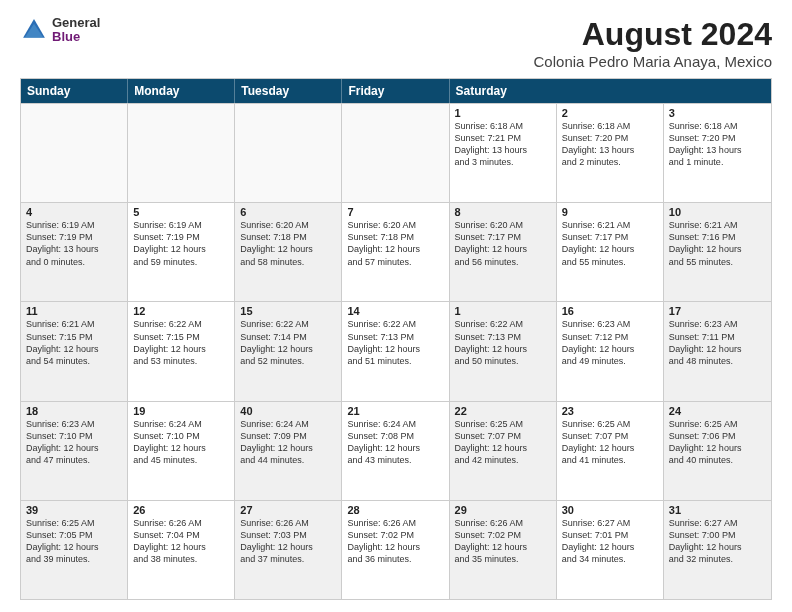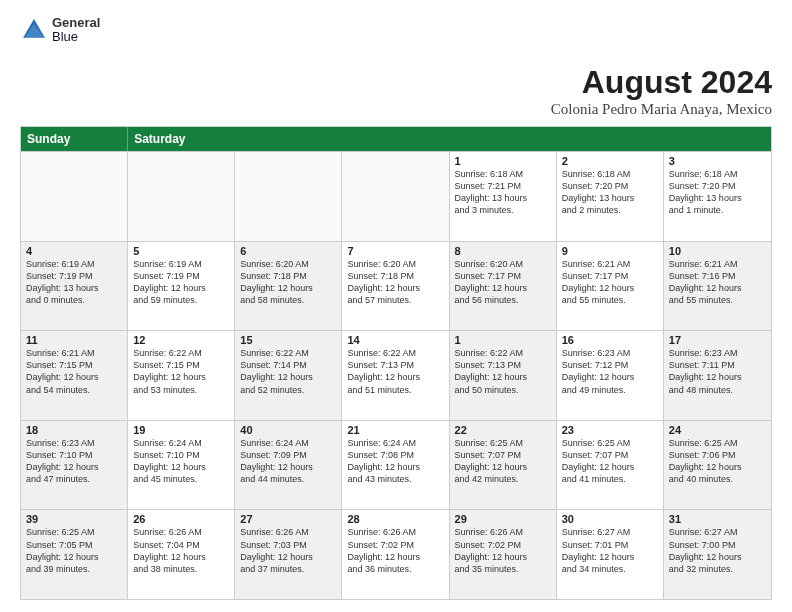--- a/index.html
+++ b/index.html
@@ -33,51 +33,49 @@
       flex-direction: column;
       line-height: 1.1;
     }
     .logo-general {
       font-size: 13px;
       font-weight: bold;
       color: #333;
     }
     .logo-blue {
       font-size: 13px;
-      font-weight: normal;
-      color: #0f172a;
+      font-weight: bold;
+      color: #701a75;
     }
     .logo-icon {
       width: 28px;
       height: 28px;
     }
     .title-block {
       text-align: right;
     }
     .main-title {
       font-size: 32px;
       font-weight: bold;
       color: #222;
-      margin-top: 48px;
     }
     .subtitle {
       font-size: 15px;
       color: #444;
-      font-family: Liberation Serif, serif;
     }
     .calendar {
       flex: 1;
       display: flex;
       flex-direction: column;
       border: 1px solid #ccc;
     }
     .cal-header {
       display: grid;
       grid-template-columns: repeat(7, 1fr);
-      background: #15803d;
+      background: #0c4a6e;
     }
     .cal-header-cell {
       color: #fff;
       font-size: 12px;
       font-weight: bold;
       padding: 5px 6px;
       text-align: left;
       border-right: 1px solid rgba(255,255,255,0.3);
     }
     .cal-header-cell:last-child { border-right: none; }
@@ -133,20 +131,23 @@
     </div>
     <div class="title-block">
       <div class="main-title">August 2024</div>
       <div class="subtitle">Colonia Pedro Maria Anaya, Mexico</div>
     </div>
   </div>
 
   <div class="calendar">
     <div class="cal-header" id="cal-header">
         <div class="cal-header-cell">Sunday</div>
+        <div class="cal-header-cell">Monday</div>
+        <div class="cal-header-cell">Tuesday</div>
+        <div class="cal-header-cell">Friday</div>
         <div class="cal-header-cell">Saturday</div>
       </div>
     <div class="cal-body" id="cal-body">
         <div class="cal-row">
           <div class="cal-cell empty"></div>
           <div class="cal-cell empty"></div>
           <div class="cal-cell empty"></div>
           <div class="cal-cell empty"></div>
           <div class="cal-cell">
             <span class="day-number">1</span>

